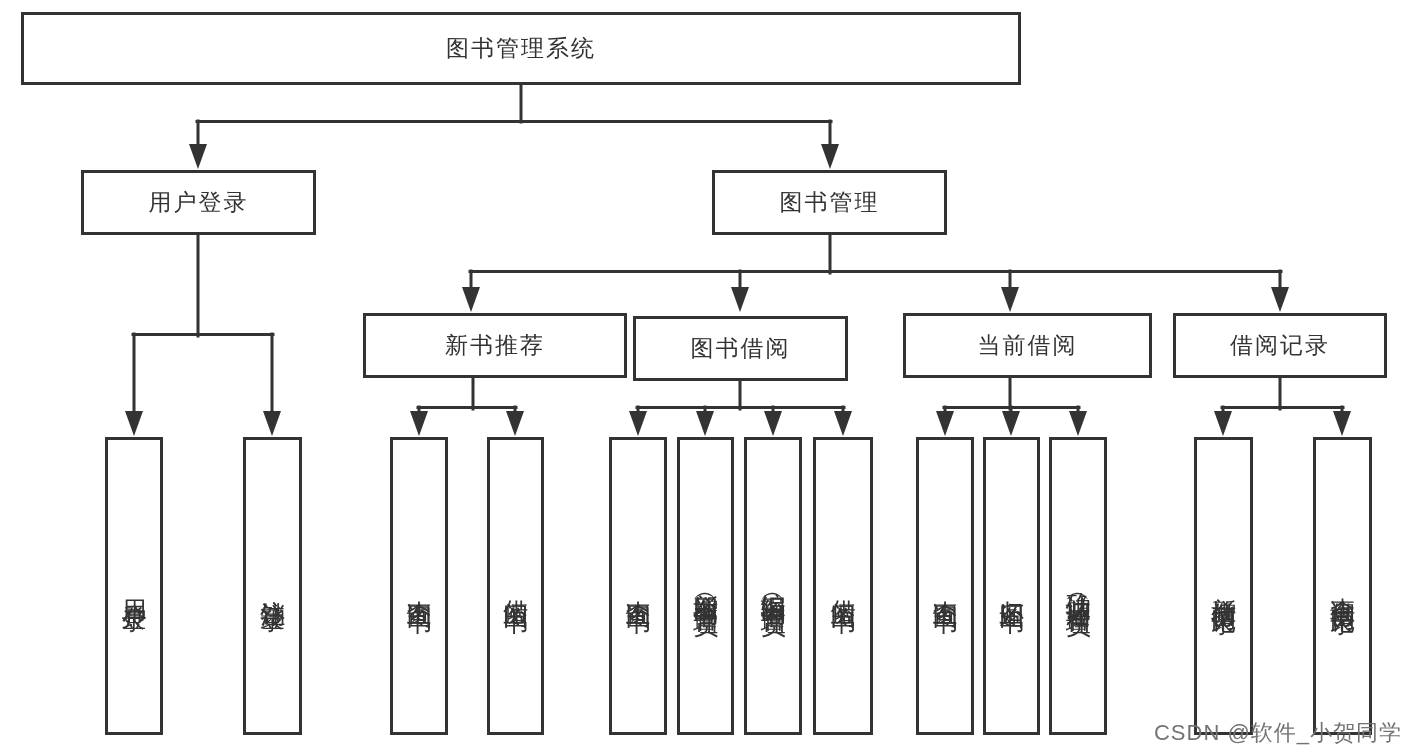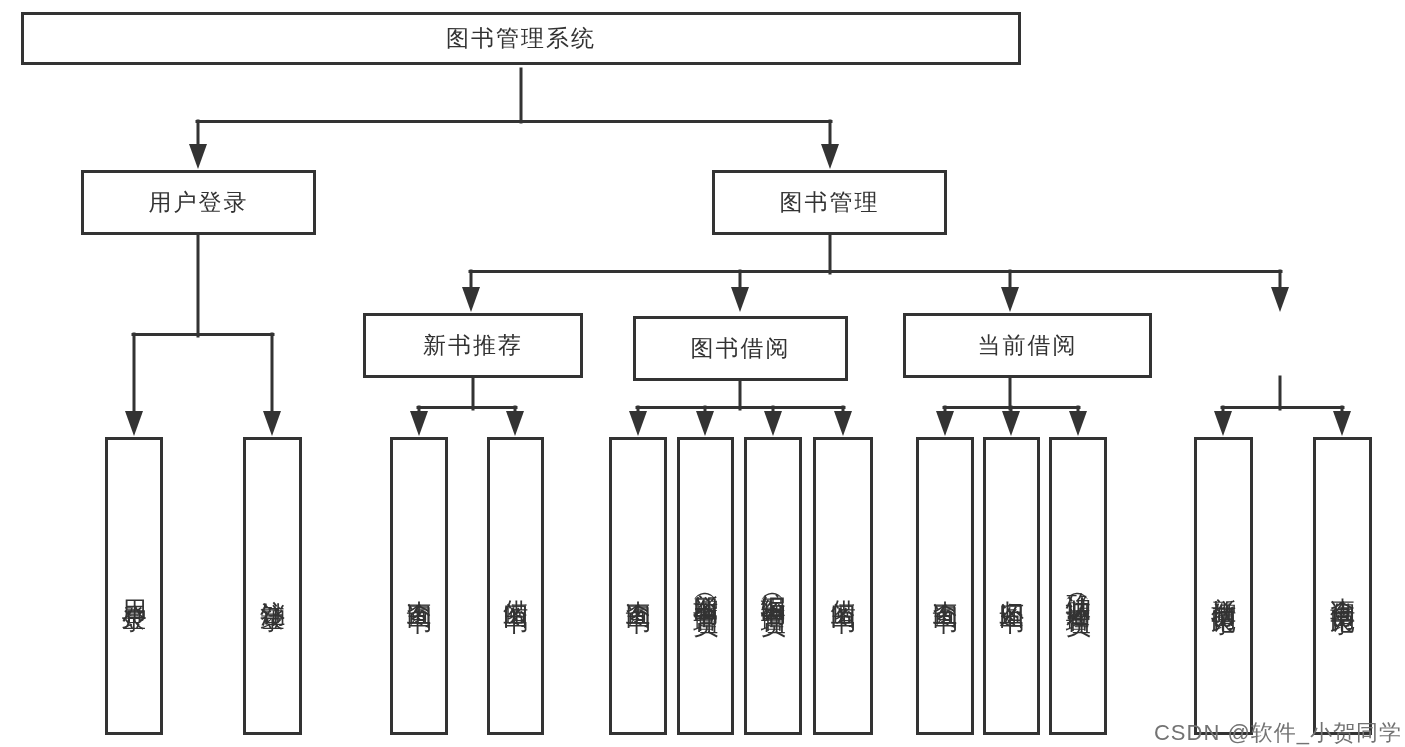--- a/index.html
+++ b/index.html
@@ -89,28 +89,29 @@
       <polygon points="764,411 782,411 773,436"></polygon>
       <polygon points="834,411 852,411 843,436"></polygon>
       <polygon points="936,411 954,411 945,436"></polygon>
       <polygon points="1002,411 1020,411 1011,436"></polygon>
       <polygon points="1069,411 1087,411 1078,436"></polygon>
       <polygon points="1214,411 1232,411 1223,436"></polygon>
       <polygon points="1333,411 1351,411 1342,436"></polygon>
     </g>
   </svg>
 
-  <div class="node h" style="left:21px; top:12px; width:1000px; height:53px;">图书管理系统</div>
+  <div class="node h" style="left:21px; top:12px; width:1000px; height:73px;">图书管理系统</div>
 
   <div class="node h" style="left:81px; top:170px; width:235px; height:65px;">用户登录</div>
   <div class="node h" style="left:712px; top:170px; width:235px; height:65px;">图书管理</div>
 
-  <div class="node h" style="left:363px; top:313px; width:220px; height:65px;">新书推荐</div>
+  <div class="node h" style="left:363px; top:313px; width:264px; height:65px;">新书推荐</div>
   <div class="node h" style="left:633px; top:316px; width:215px; height:65px;">图书借阅</div>
   <div class="node h" style="left:903px; top:313px; width:249px; height:65px;">当前借阅</div>
+  <div class="node h" style="left:1173px; top:313px; width:214px; height:65px;">借阅记录</div>
 
   <div class="node v" style="left:105px; top:437px; width:58px; height:298px;">用户登录</div>
   <div class="node v" style="left:243px; top:437px; width:59px; height:298px;">注销登录</div>
 
   <div class="node v" style="left:390px; top:437px; width:58px; height:298px;">查询图书</div>
   <div class="node v" style="left:487px; top:437px; width:57px; height:298px;">借阅图书</div>
 
   <div class="node v" style="left:609px; top:437px; width:58px; height:298px;">查询图书</div>
   <div class="node v" style="left:677px; top:437px; width:57px; height:298px;">新增图书（管理员）</div>
   <div class="node v" style="left:744px; top:437px; width:58px; height:298px;">编辑图书（管理员）</div>

